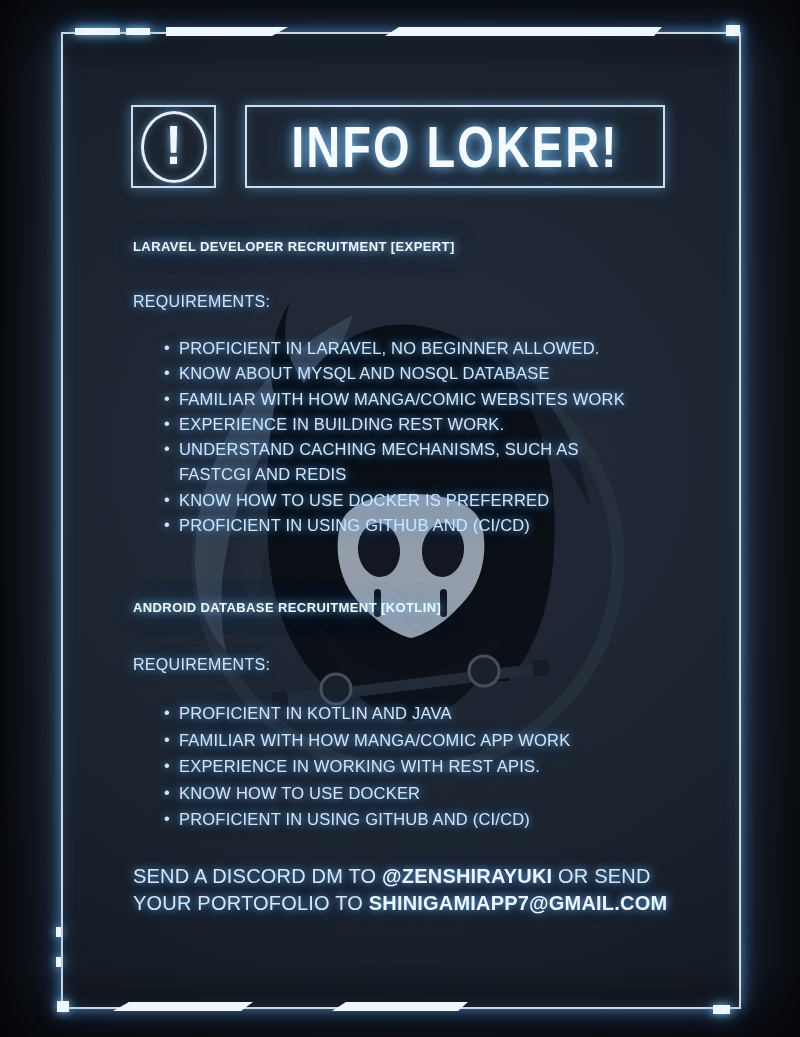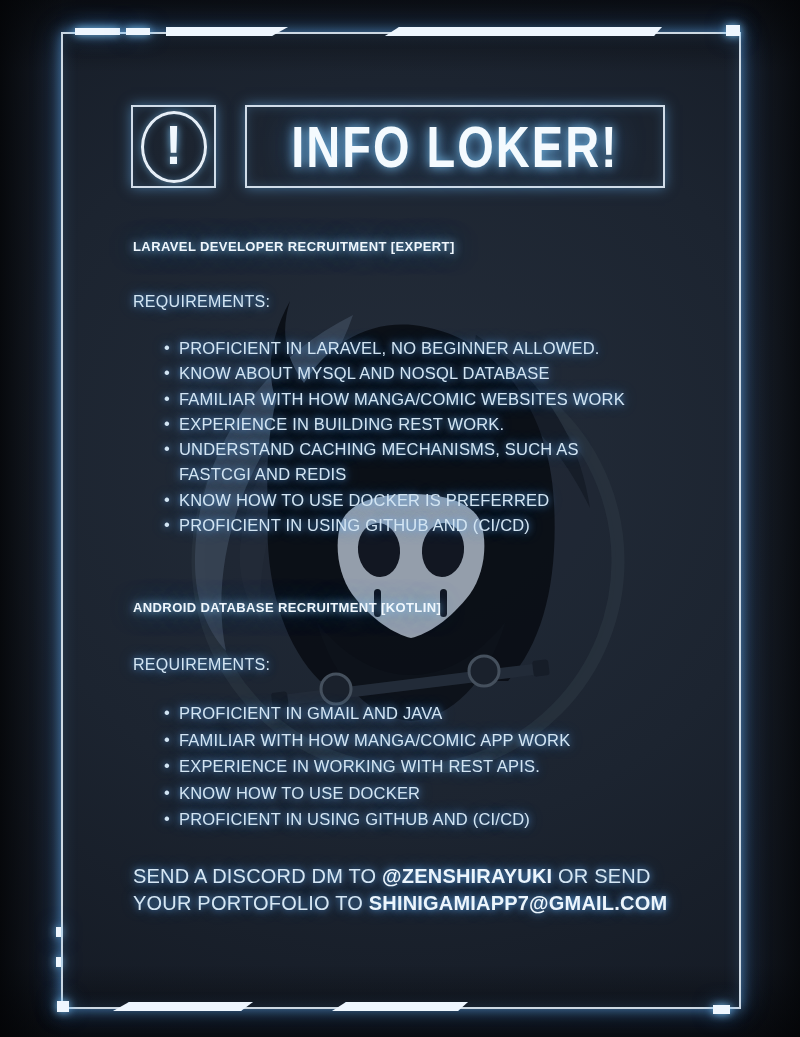--- a/index.html
+++ b/index.html
@@ -166,21 +166,21 @@
     <li>FAMILIAR WITH HOW MANGA/COMIC WEBSITES WORK</li>
     <li>EXPERIENCE IN BUILDING REST WORK.</li>
     <li>UNDERSTAND CACHING MECHANISMS, SUCH AS FASTCGI AND REDIS</li>
     <li>KNOW HOW TO USE DOCKER IS PREFERRED</li>
     <li>PROFICIENT IN USING GITHUB AND (CI/CD)</li>
   </ul>
 
   <h2 class="sec-title s2">ANDROID DATABASE RECRUITMENT [KOTLIN]</h2>
   <div class="req s2r glow-b">REQUIREMENTS:</div>
   <ul class="list l2 glow-b">
-    <li>PROFICIENT IN GMAIL AND JAVA</li>
+    <li>PROFICIENT IN KOTLIN AND JAVA</li>
     <li>FAMILIAR WITH HOW MANGA/COMIC APP WORK</li>
     <li>EXPERIENCE IN WORKING WITH REST APIS.</li>
     <li>KNOW HOW TO USE DOCKER</li>
     <li>PROFICIENT IN USING GITHUB AND (CI/CD)</li>
   </ul>
 
   <div class="footer glow-b">
     <div class="f-line"><span>SEND A DISCORD DM TO </span><span class="b">@ZENSHIRAYUKI</span><span> OR SEND</span></div>
     <div class="f-line"><span>YOUR PORTOFOLIO TO </span><span class="b">SHINIGAMIAPP7@GMAIL.COM</span></div>
   </div>

